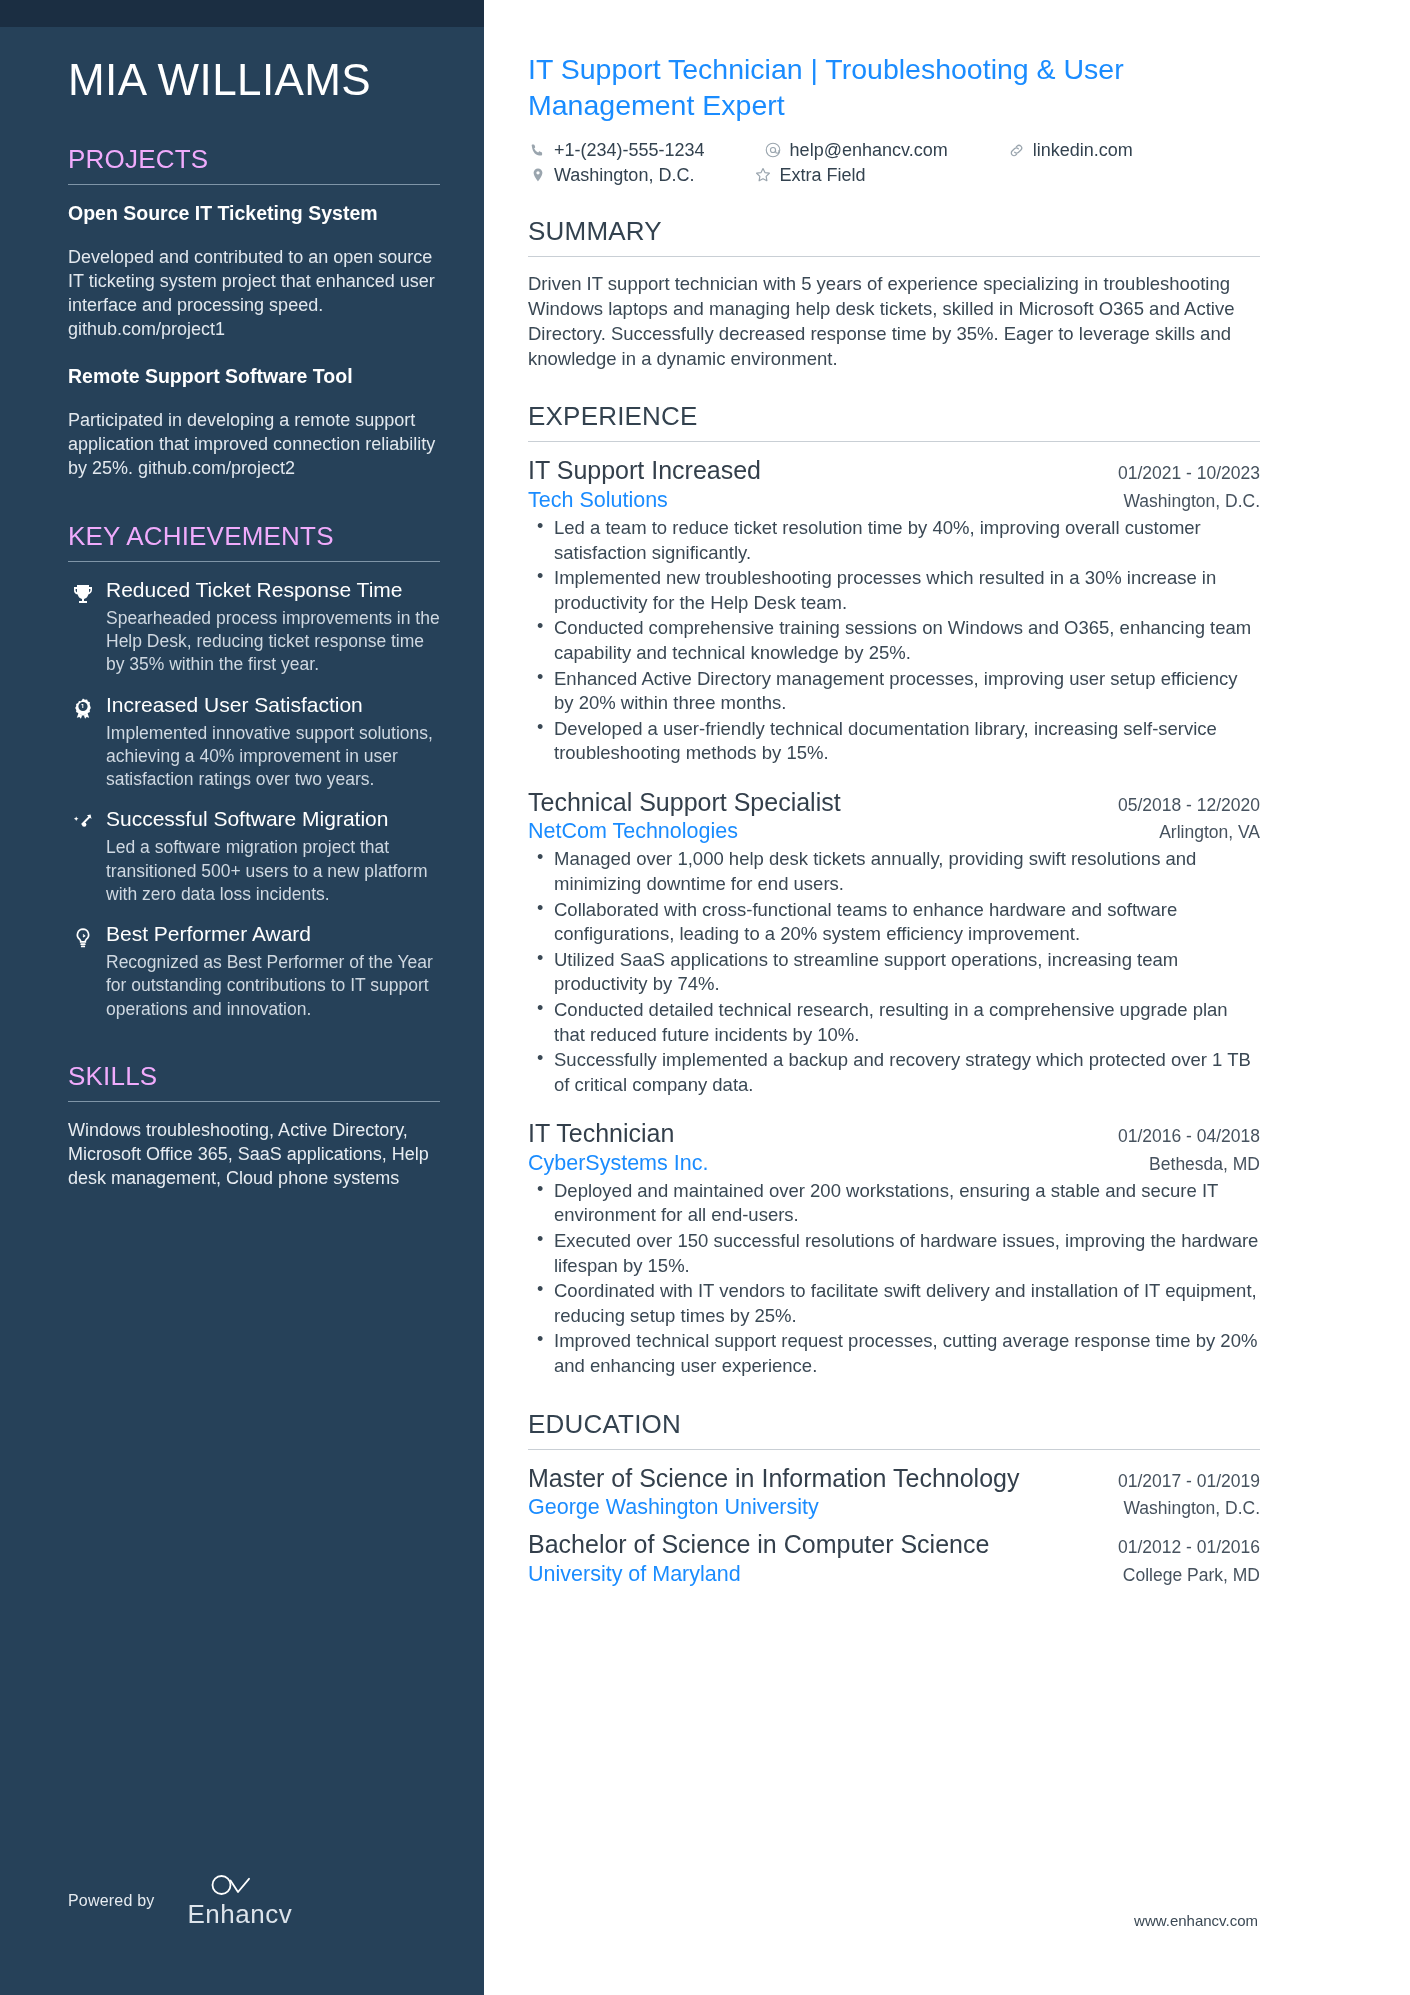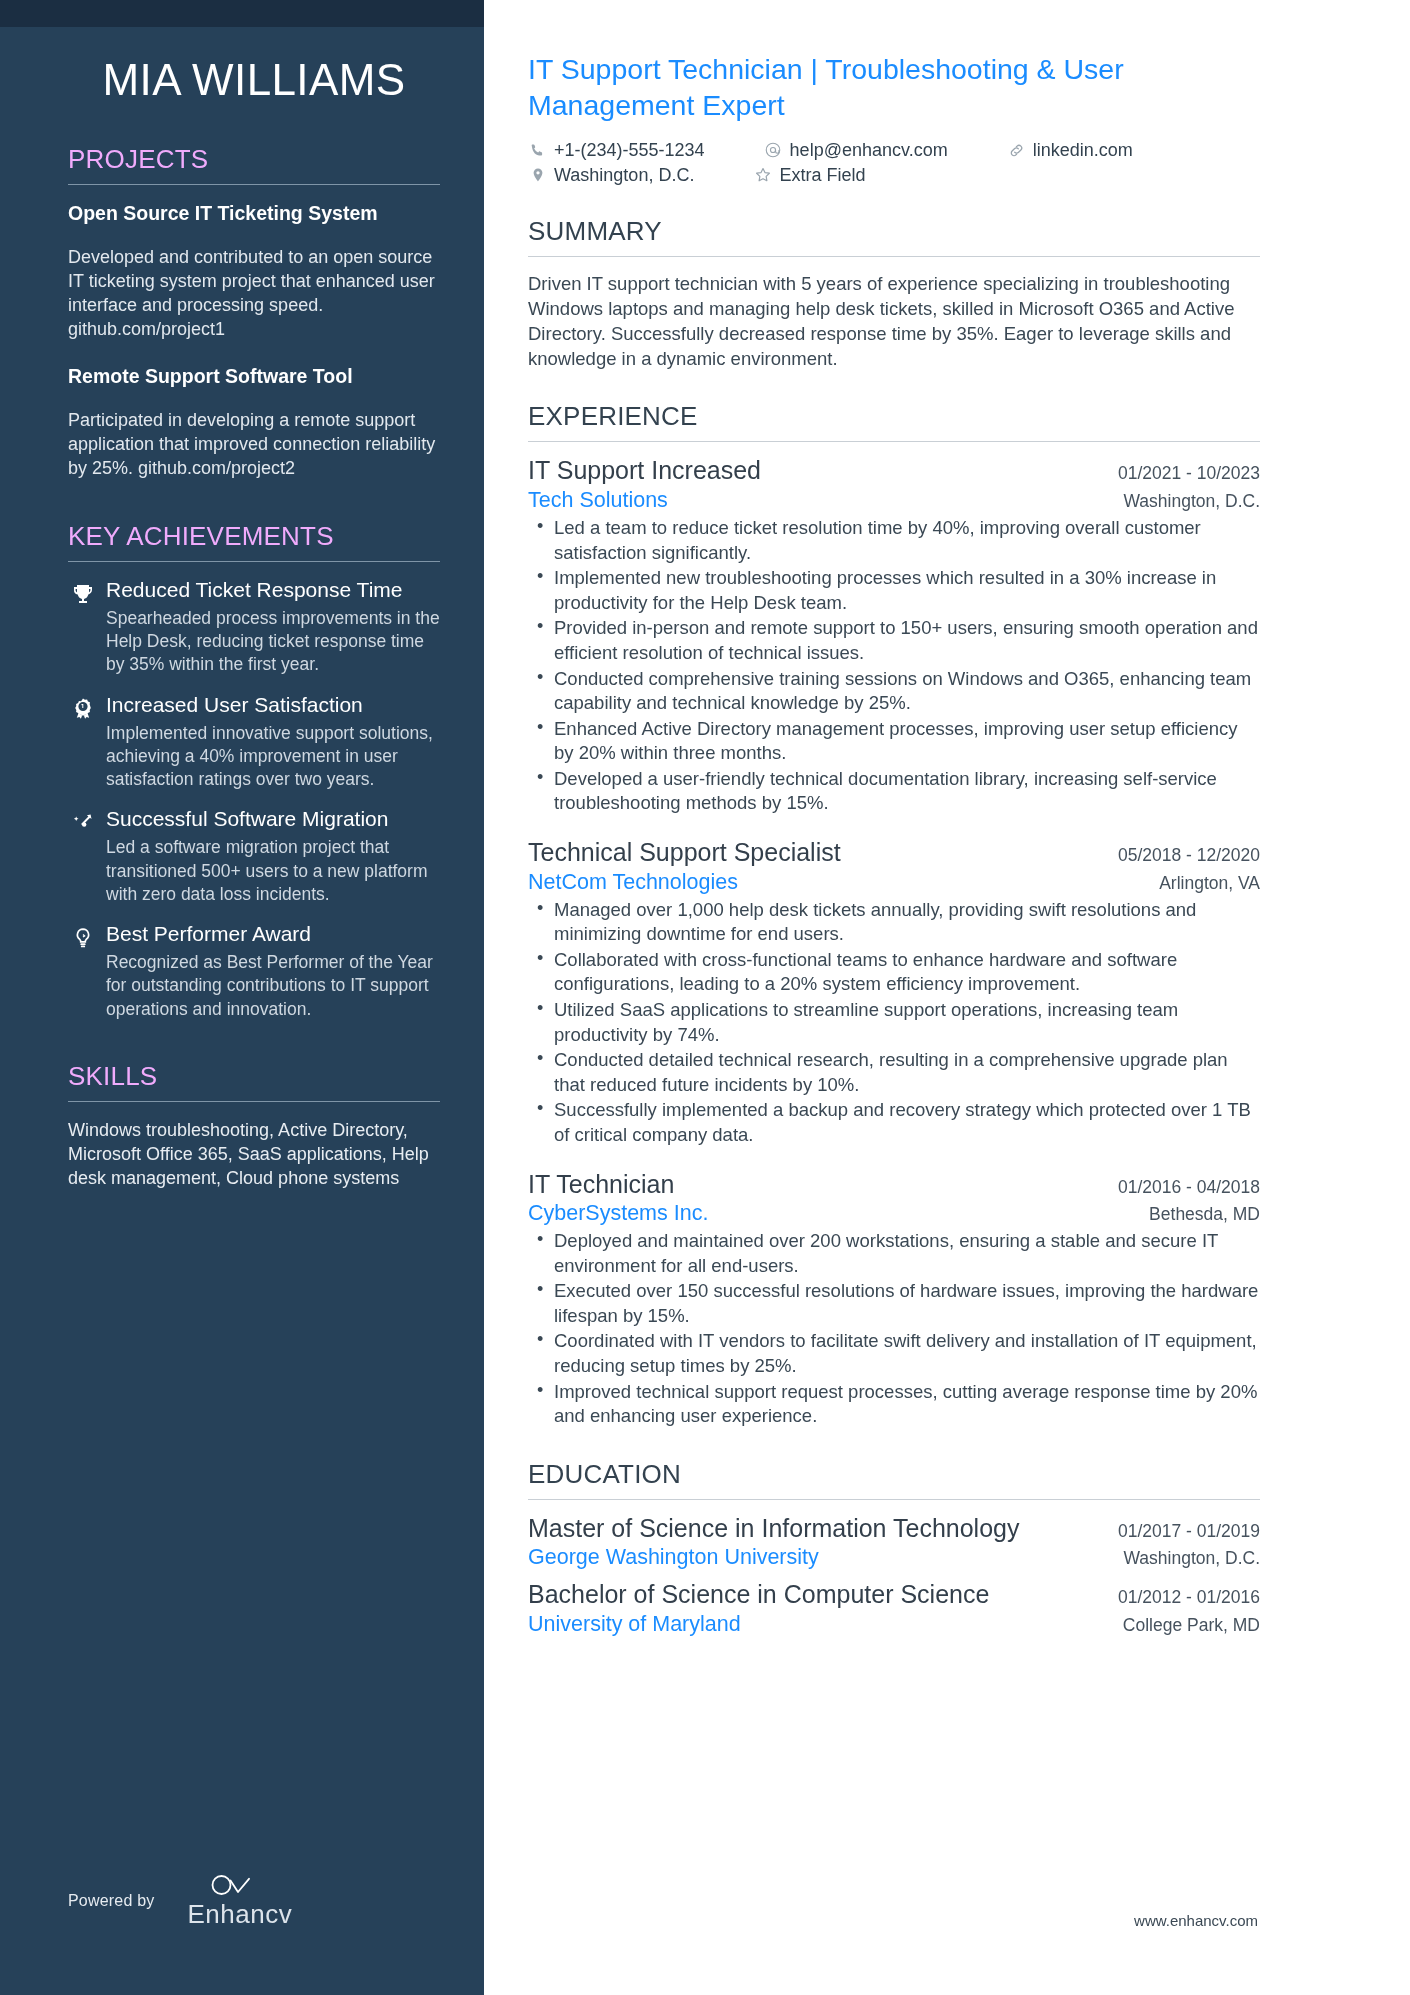--- a/index.html
+++ b/index.html
@@ -45,21 +45,20 @@
     width: 372px;
   }
   .name {
     color: #ffffff;
     font-size: 44px;
     font-weight: 400;
     letter-spacing: 0.4px;
     line-height: 1.1;
     margin-top: 56px;
     white-space: nowrap;
-    text-align: center;
   }
 
   .side-section {
     margin-top: 40px;
   }
   .side-section-title {
     color: #f0abfc;
     font-size: 26px;
     font-weight: 400;
     letter-spacing: 0.2px;
@@ -448,21 +447,20 @@
           <div class="entry-title">IT Support Increased</div>
           <div class="entry-date">01/2021 - 10/2023</div>
         </div>
         <div class="entry-sub">
           <div class="entry-org">Tech Solutions</div>
           <div class="entry-loc">Washington, D.C.</div>
         </div>
         <ul class="bullets">
           <li>Led a team to reduce ticket resolution time by 40%, improving overall customer satisfaction significantly.</li>
           <li>Implemented new troubleshooting processes which resulted in a 30% increase in productivity for the Help Desk team.</li>
-          <li>Provided in-person and remote support to 150+ users, ensuring smooth operation and efficient resolution of technical issues.</li>
           <li>Conducted comprehensive training sessions on Windows and O365, enhancing team capability and technical knowledge by 25%.</li>
           <li>Enhanced Active Directory management processes, improving user setup efficiency by 20% within three months.</li>
           <li>Developed a user-friendly technical documentation library, increasing self-service troubleshooting methods by 15%.</li>
         </ul>
       </div>
 
       <div class="entry entry-exp">
         <div class="entry-head">
           <div class="entry-title">Technical Support Specialist</div>
           <div class="entry-date">05/2018 - 12/2020</div>

